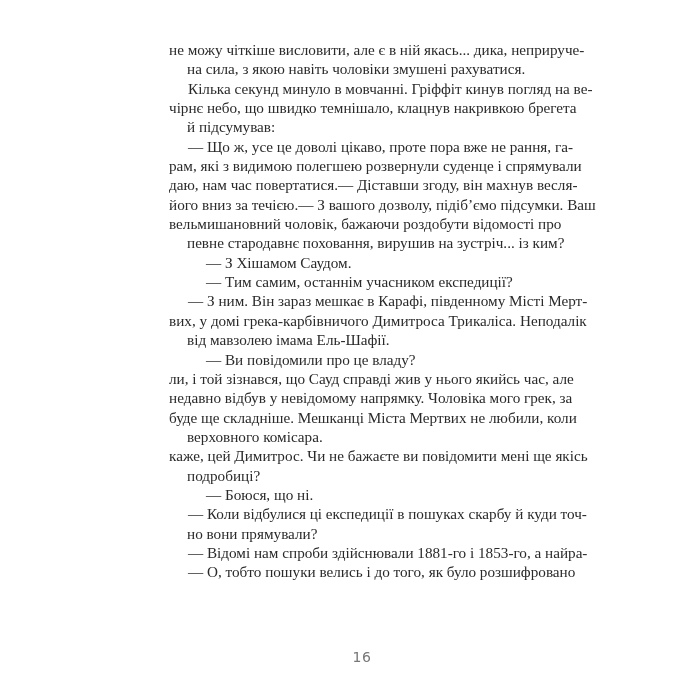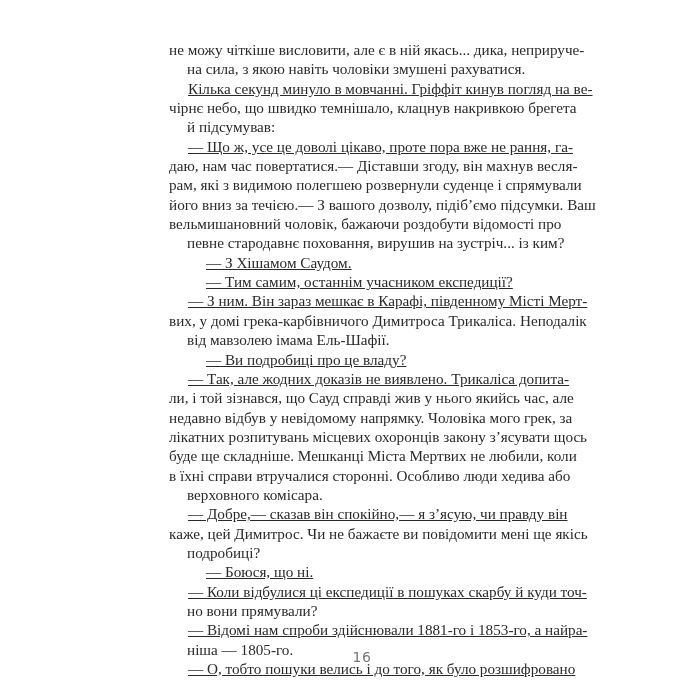--- a/index.html
+++ b/index.html
@@ -29,21 +29,20 @@
       text-align: justify;
       text-align-last: justify;
       height: 19.35px;
     }
     .line.last {
       text-align-last: left;
       margin-left: 18px;
     }
     .line.indent {
       padding-left: 19px;
-      text-decoration: underline;
     }
     .page-number {
       position: absolute;
       left: 12px;
       width: 700px;
       top: 649px;
       text-align: center;
       font-family: "DejaVu Sans", sans-serif;
       font-size: 14px;
       color: #777777;
@@ -53,42 +52,37 @@
 </head>
 <body>
 
 <div class="page" id="page-body">
     <span class="line">не можу чіткіше висловити, але є в ній якась... дика, неприруче-</span>
     <span class="line last">на сила, з якою навіть чоловіки змушені рахуватися.</span>
     <span class="line indent">Кілька секунд минуло в мовчанні. Гріффіт кинув погляд на ве-</span>
     <span class="line">чірнє небо, що швидко темнішало, клацнув накривкою брегета</span>
     <span class="line last">й підсумував:</span>
     <span class="line indent">— Що ж, усе це доволі цікаво, проте пора вже не рання, га-</span>
+    <span class="line">рам, які з видимою полегшею розвернули суденце і спрямували</span>
     <span class="line">даю, нам час повертатися.— Діставши згоду, він махнув весля-</span>
-    <span class="line">рам, які з видимою полегшею розвернули суденце і спрямували</span>
     <span class="line">його вниз за течією.— З вашого дозволу, підіб’ємо підсумки. Ваш</span>
     <span class="line">вельмишановний чоловік, бажаючи роздобути відомості про</span>
     <span class="line last">певне стародавнє поховання, вирушив на зустріч... із ким?</span>
     <span class="line indent last">— З Хішамом Саудом.</span>
     <span class="line indent last">— Тим самим, останнім учасником експедиції?</span>
     <span class="line indent">— З ним. Він зараз мешкає в Карафі, південному Місті Мерт-</span>
     <span class="line">вих, у домі грека-карбівничого Димитроса Трикаліса. Неподалік</span>
     <span class="line last">від мавзолею імама Ель-Шафії.</span>
-    <span class="line indent last">— Ви подробиці про це владу?</span>
-    <span class="line indent">— Так, але жодних доказів не виявлено. Трикаліса допита-</span>
+    <span class="line indent last">— Ви повідомили про це владу?</span>
     <span class="line">ли, і той зізнався, що Сауд справді жив у нього якийсь час, але</span>
     <span class="line">недавно відбув у невідомому напрямку. Чоловіка мого грек, за</span>
-    <span class="line">лікатних розпитувань місцевих охоронців закону з’ясувати щось</span>
     <span class="line">буде ще складніше. Мешканці Міста Мертвих не любили, коли</span>
-    <span class="line">в їхні справи втручалися сторонні. Особливо люди хедива або</span>
     <span class="line last">верховного комісара.</span>
-    <span class="line indent">— Добре,— сказав він спокійно,— я з’ясую, чи правду він</span>
     <span class="line">каже, цей Димитрос. Чи не бажаєте ви повідомити мені ще якісь</span>
     <span class="line last">подробиці?</span>
     <span class="line indent last">— Боюся, що ні.</span>
     <span class="line indent">— Коли відбулися ці експедиції в пошуках скарбу й куди точ-</span>
     <span class="line last">но вони прямували?</span>
     <span class="line indent">— Відомі нам спроби здійснювали 1881-го і 1853-го, а найра-</span>
-    <span class="line last">ніша — 1805-го.</span>
     <span class="line indent">— О, тобто пошуки велись і до того, як було розшифровано</span>
   </div>
 
 <div class="page-number">16</div>
 
 </body></html>

